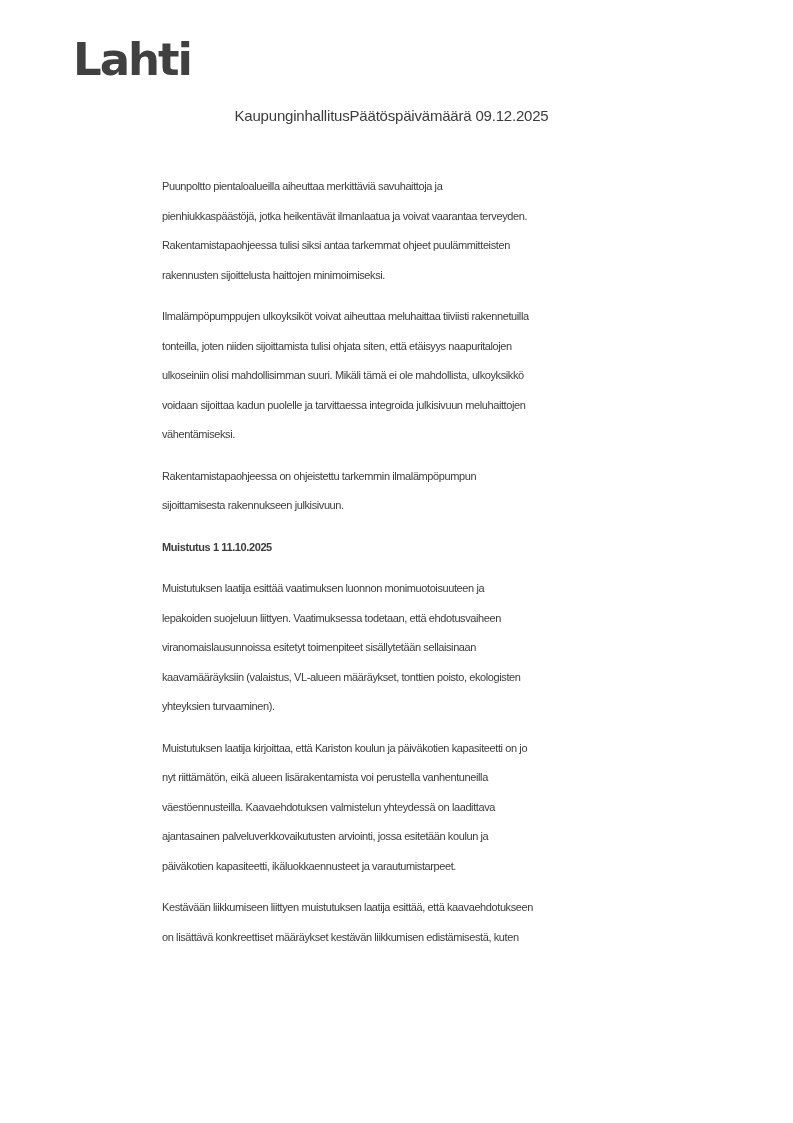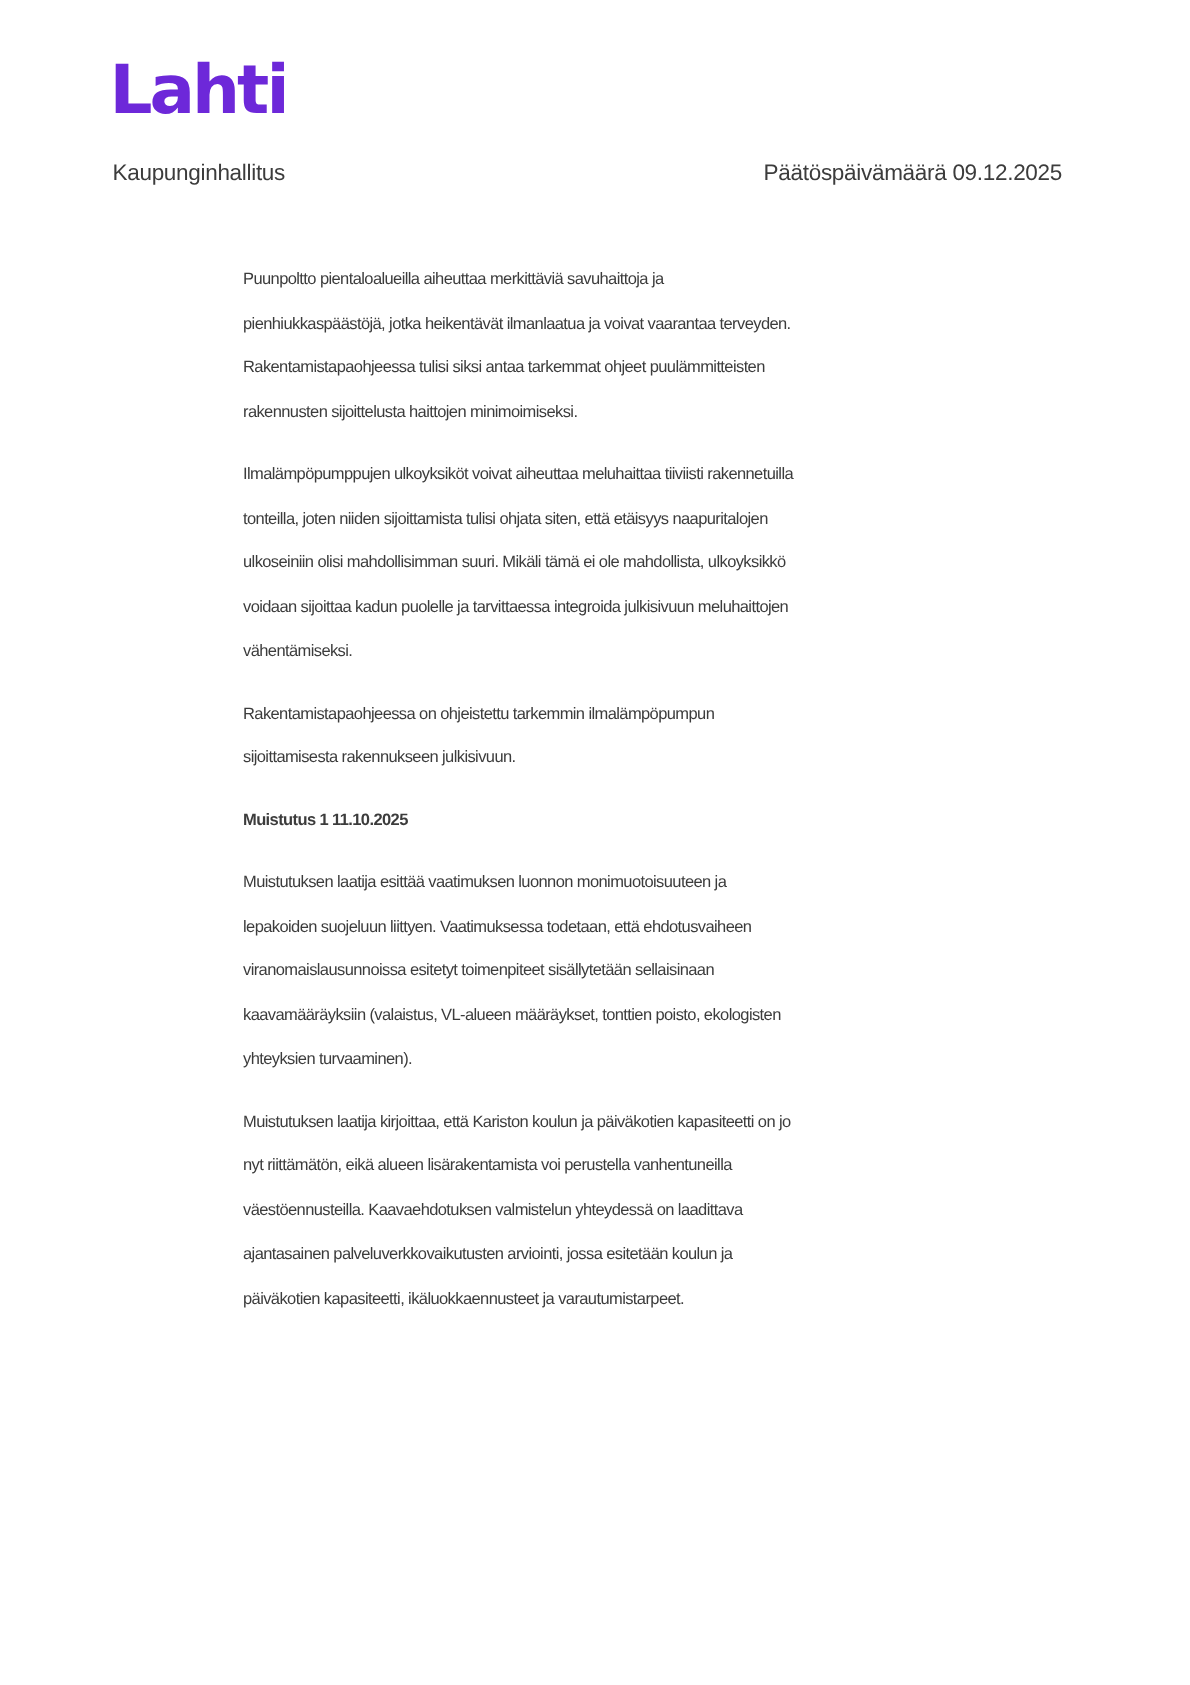--- a/index.html
+++ b/index.html
@@ -25,21 +25,21 @@
     font-size: 45px;
     line-height: 52px;
     letter-spacing: -2px;
   }
   .header-row {
     position: absolute;
     left: 75px;
     top: 105px;
     width: 633px;
     display: flex;
-    justify-content: space-between;
+    justify-content: center;
     font-size: 15px;
     line-height: 22px;
     letter-spacing: -0.2px;
   }
   .content {
     position: absolute;
     left: 162px;
     top: 172px;
     width: 614px;
     font-size: 11px;
@@ -52,21 +52,21 @@
   }
   .content p.bold {
     font-weight: bold;
   }
 </style>
 </head>
 <body>
 
 <div class="page">
 
-  <div class="logo" style="color: #6d28d9;">Lahti</div>
+  <div class="logo" style="color: #404040;">Lahti</div>
 
   <div class="header-row">
     <span>Kaupunginhallitus</span>
     <span>Päätöspäivämäärä 09.12.2025</span>
   </div>
 
   <div class="content">
     <p>Puunpoltto pientaloalueilla aiheuttaa merkittäviä savuhaittoja ja
 pienhiukkaspäästöjä, jotka heikentävät ilmanlaatua ja voivat vaarantaa terveyden.
 Rakentamistapaohjeessa tulisi siksi antaa tarkemmat ohjeet puulämmitteisten
@@ -82,15 +82,17 @@
     <p>Muistutuksen laatija esittää vaatimuksen luonnon monimuotoisuuteen ja
 lepakoiden suojeluun liittyen. Vaatimuksessa todetaan, että ehdotusvaiheen
 viranomaislausunnoissa esitetyt toimenpiteet sisällytetään sellaisinaan
 kaavamääräyksiin (valaistus, VL-alueen määräykset, tonttien poisto, ekologisten
 yhteyksien turvaaminen).</p>
     <p>Muistutuksen laatija kirjoittaa, että Kariston koulun ja päiväkotien kapasiteetti on jo
 nyt riittämätön, eikä alueen lisärakentamista voi perustella vanhentuneilla
 väestöennusteilla. Kaavaehdotuksen valmistelun yhteydessä on laadittava
 ajantasainen palveluverkkovaikutusten arviointi, jossa esitetään koulun ja
 päiväkotien kapasiteetti, ikäluokkaennusteet ja varautumistarpeet.</p>
+    <p>Kestävään liikkumiseen liittyen muistutuksen laatija esittää, että kaavaehdotukseen
+on lisättävä konkreettiset määräykset kestävän liikkumisen edistämisestä, kuten</p>
   </div>
 
 </div>
 
 </body></html>

